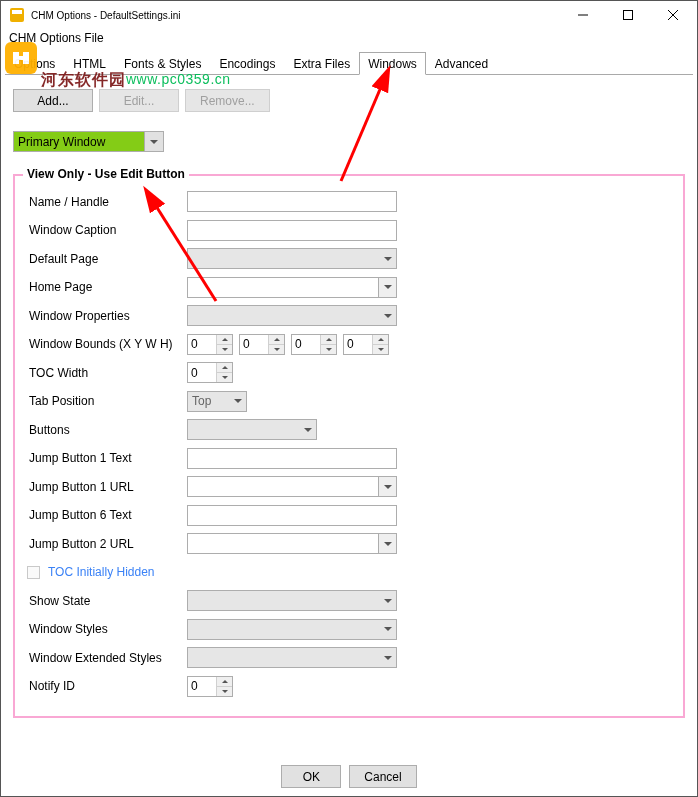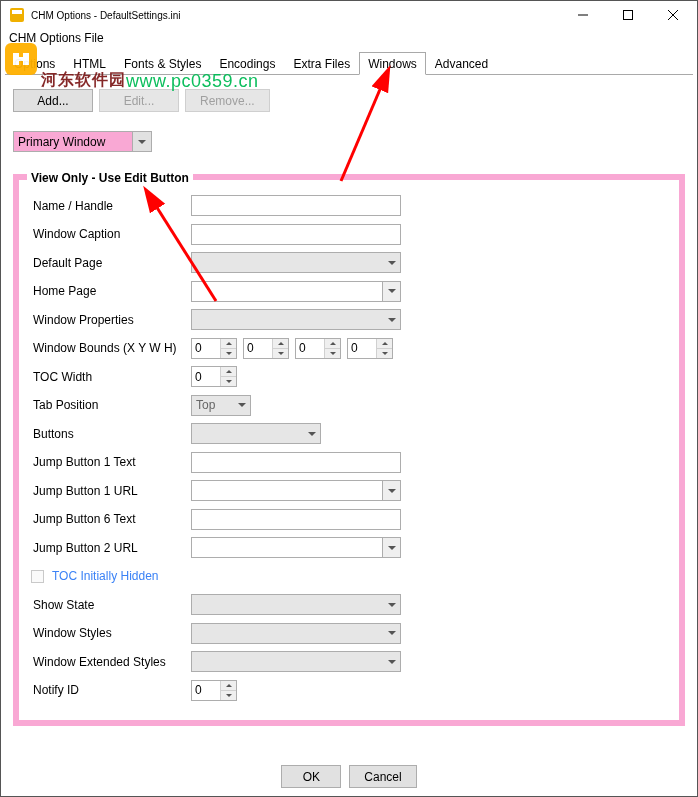--- a/index.html
+++ b/index.html
@@ -10,37 +10,37 @@
   .titlebar { height:28px; background:#fff; display:flex; align-items:center; padding:0 2px 0 8px; }
   .titlebar .tico { width:16px; height:16px; margin-right:6px; display:inline-block; }
   .titlebar .title { flex:1 1 auto; color:#000; font-size:10px; }
   .winbtn { width:45px; height:28px; display:flex; align-items:center; justify-content:center; }
   .winbtn svg { width:10px; height:10px; }
   
   .watermark { position:absolute; top:26px; left:4px; pointer-events:none; opacity:.95; display:flex; align-items:center; }
   .watermark .logo { width:32px; height:32px; border-radius:4px; margin-right:4px; display:inline-block;}
   .watermark .txt { display:flex; flex-direction:row; line-height:1.15;margin-top:44px;}
   .watermark .cn { font-size:16px; color:#7f1d1d; font-weight:600; letter-spacing:1px;}
-  .watermark .url { font-size:18px; color:#0b5; letter-spacing:.5px;}
+  .watermark .url { font-size:14px; color:#0b5; letter-spacing:.5px;}
   
   .menubar { height:20px; padding:2px 8px; color:#000; }
   
   .tabs { height:24px; border-bottom:1px solid #a9a9a9; display:flex; align-items:flex-end; margin:2px 4px 0 4px;}
   .stab { padding:4px 8px 3px 8px; border:1px solid transparent; border-bottom:none; color:#000; cursor:default; position:relative; }
   .stab.active { background:#fff; border-color:#a9a9a9; border-bottom:1px solid #fff; top:1px;}
   
   .body-area { position:absolute; top:80px; left:4px; right:4px; bottom:44px; padding:8px;}
   .btnrow { display:flex; gap:6px; margin-bottom:19px; }
   .wbtn { min-width:80px; height:23px; padding:0 14px; border:1px solid #adadad; background:#e1e1e1; color:#000; display:flex; align-items:center; justify-content:center;}
   .wbtn.disabled { color:#a0a0a0; background:#e6e6e6; border-color:#cfcfcf;}
   .selrow { display:flex; align-items:center; margin-bottom:8px;}
-  .selrow input { height:21px; width:120px; border:1px solid #adadad; padding:1px 4px; background:#f9a8d4;}
+  .selrow input { height:21px; width:132px; border:1px solid #adadad; padding:1px 4px; background:#84cc16;}
   .selrow .drop { width:20px; height:21px; border:1px solid #adadad; background:#e1e1e1; display:flex; align-items:center; justify-content:center; margin-left:-1px;}
   
-  .group { border:6px solid #f9a8d4; padding:8px 12px 12px 12px; position:relative; margin-top:22px; }
+  .group { border:2px solid #f9a8d4; padding:8px 12px 12px 12px; position:relative; margin-top:22px; }
   .group-legend { position:absolute; top:-9px; left:8px; background:#fff; padding:0 4px; font-weight:700;}
   .row { display:flex; align-items:center; height:22px; margin:6.5px 0;}
   .row .lab { width:160px; color:#000; padding-left:2px;}
   .row .lab.disabled { color:#3b82f6;}
   .field { flex:0 0 auto; }
   input.text { height:21px; border:1px solid #adadad; padding:1px 4px; background:#fff; width:210px;}
   .combo { height:21px; border:1px solid #adadad; background:#e6e6e6; display:flex; align-items:center; width:210px; position:relative;}
   .combo.white { background:#fff;}
   .combo .cv { flex:1; padding:0 4px; color:#666;}
   .combo .car { width:18px; height:100%; display:flex; align-items:center; justify-content:center; border-left:1px solid transparent;}

